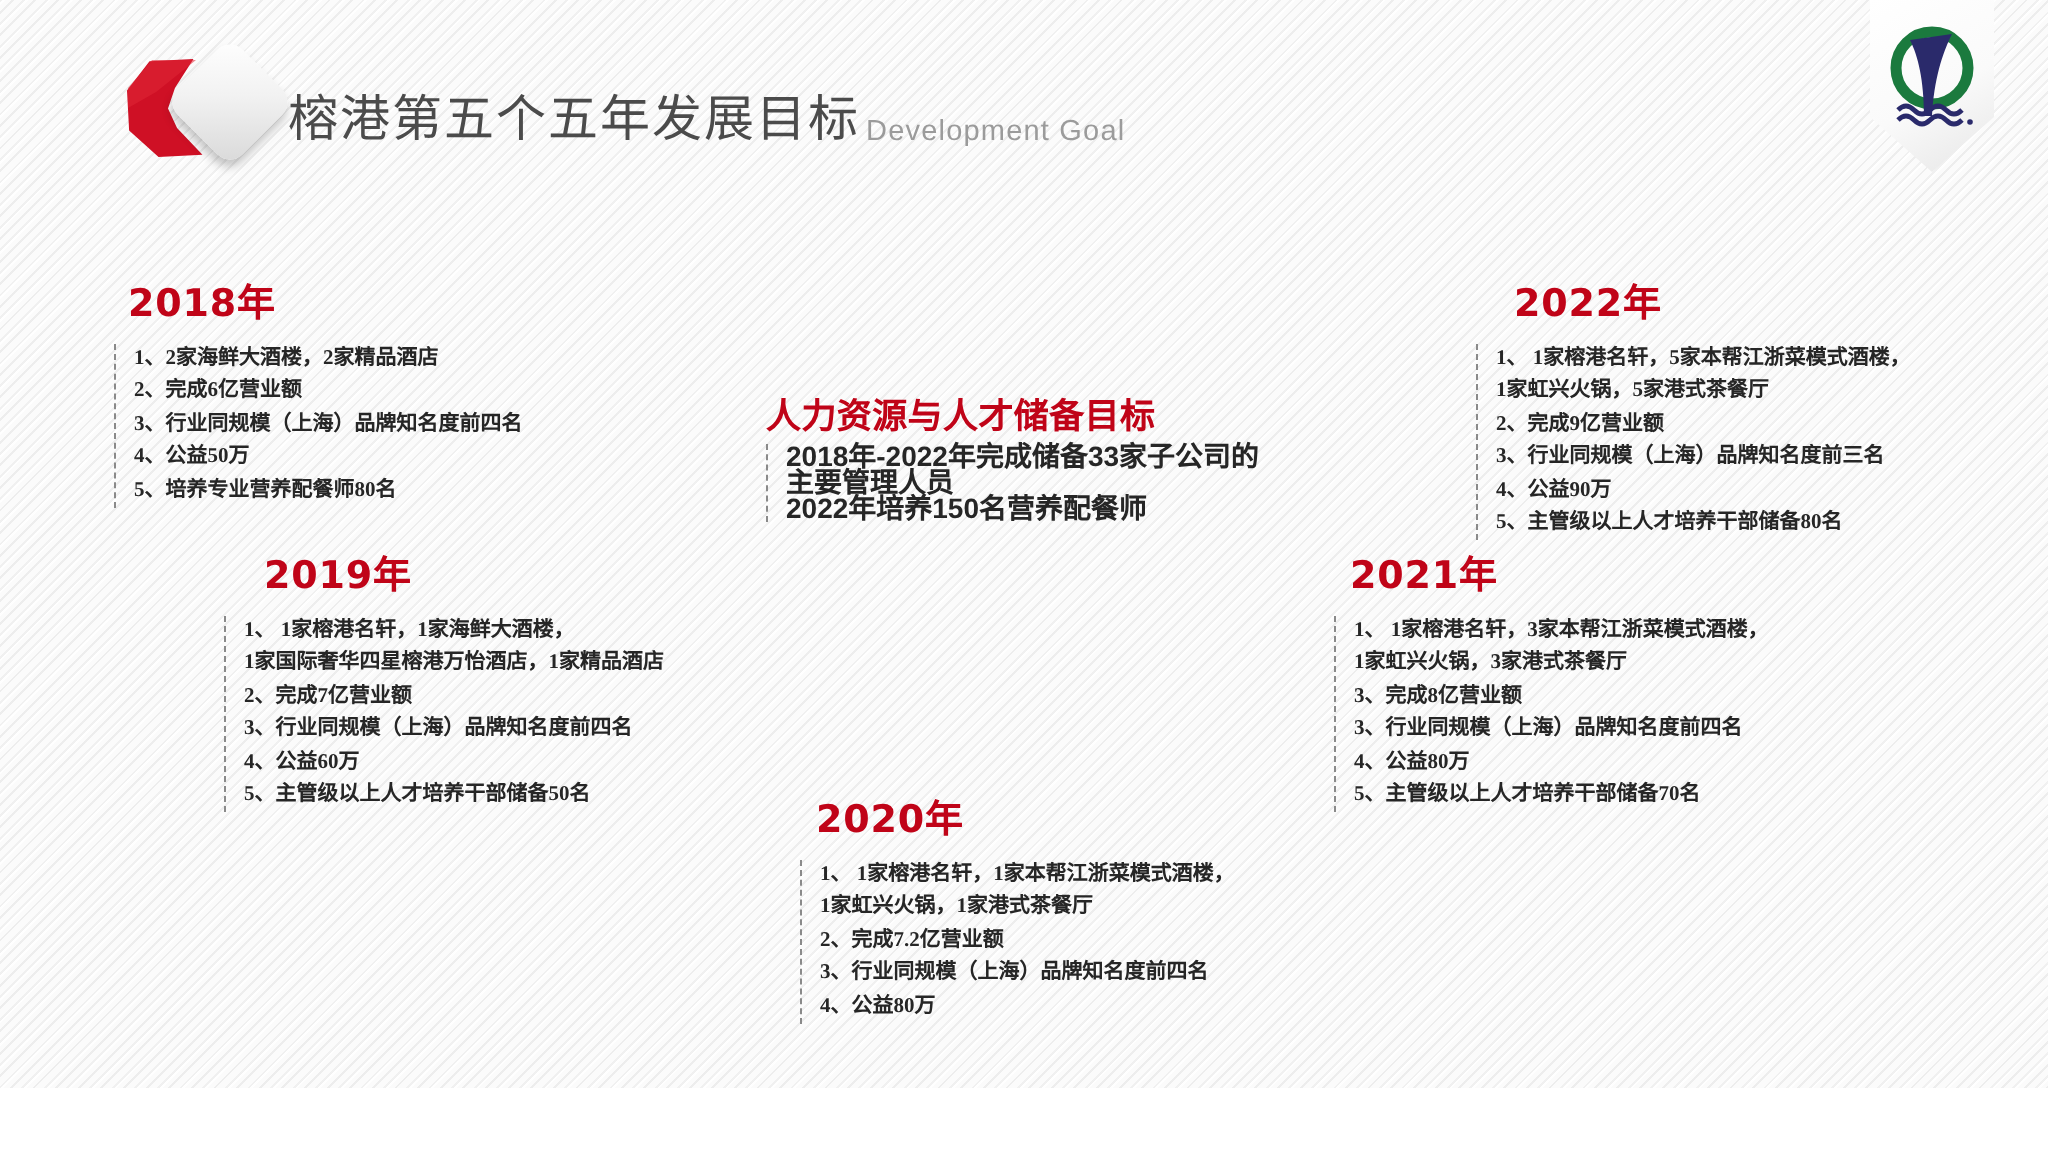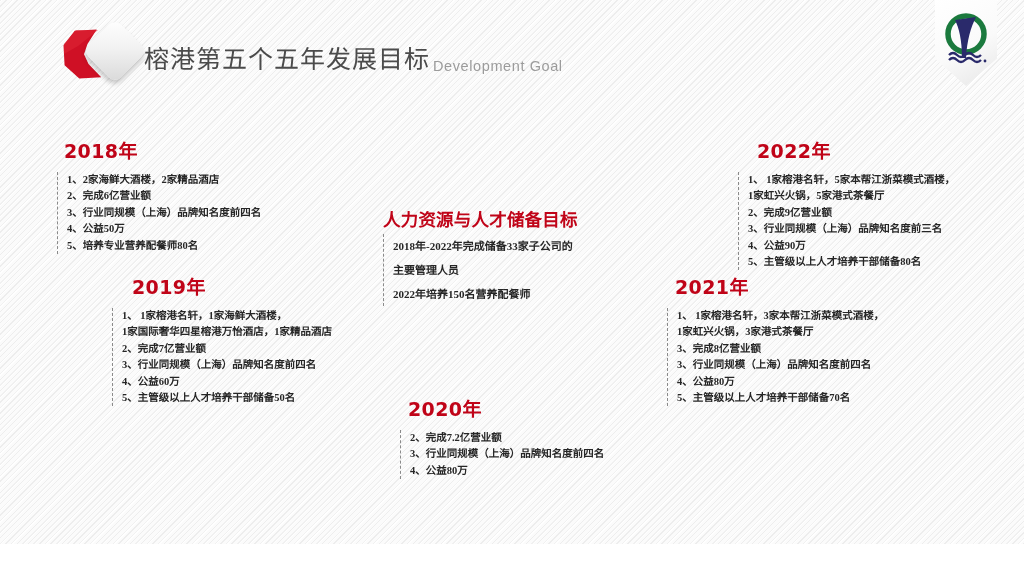--- a/index.html
+++ b/index.html
@@ -137,35 +137,35 @@
     white-space: pre-line;
     font-family: Liberation Serif, serif;
   }
 
   
   #block-hr .hr-title {
     color: #c00418;
     font-weight: bold;
     font-size: 17.5px;
     letter-spacing: 0.2px;
-    margin: 16px 0 3px 0;
+    margin: 4px 0 3px 0;
     white-space: nowrap;
     font-family: "DejaVu Sans", "Liberation Sans", sans-serif;
   }
   #block-hr .hr-body {
     padding-left: 9px;
     border-left: 1.4px dashed #8a8a8a;
   }
   #block-hr .hr-line {
-    font-size: 11px;
-    line-height: 24px;
+    font-size: 14px;
+    line-height: 13px;
     color: #262626;
     font-weight: bold;
     white-space: pre-line;
-    font-family: Liberation Serif, serif;
+    font-family: Liberation Sans, sans-serif;
   }
 
   
   #block-2018 { left: 57px;  top: 136px; width: 300px; }
   #block-2019 { left: 112px; top: 272px; width: 320px; }
   #block-2020 { left: 400px; top: 394px; width: 320px; }
   #block-2021 { left: 667px; top: 272px; width: 310px; }
   #block-2022 { left: 738px; top: 136px; width: 300px; }
   #block-hr   { left: 383px; top: 190px; width: 250px; }
 
@@ -238,20 +238,22 @@
       <div class="hr-line">2018年-2022年完成储备33家子公司的
 主要管理人员</div>
       <div class="hr-line">2022年培养150名营养配餐师</div>
     </div>
   </div>
 
   <div class="block" id="block-2020">
     <div class="block-year">2020年</div>
     <div class="block-body">
       <ol>
+        <li>1、 1家榕港名轩，1家本帮江浙菜模式酒楼，
+     1家虹兴火锅，1家港式茶餐厅</li>
         <li>2、完成7.2亿营业额</li>
         <li>3、行业同规模（上海）品牌知名度前四名</li>
         <li>4、公益80万</li>
       </ol>
     </div>
   </div>
 
   <div class="block" id="block-2021">
     <div class="block-year">2021年</div>
     <div class="block-body">

